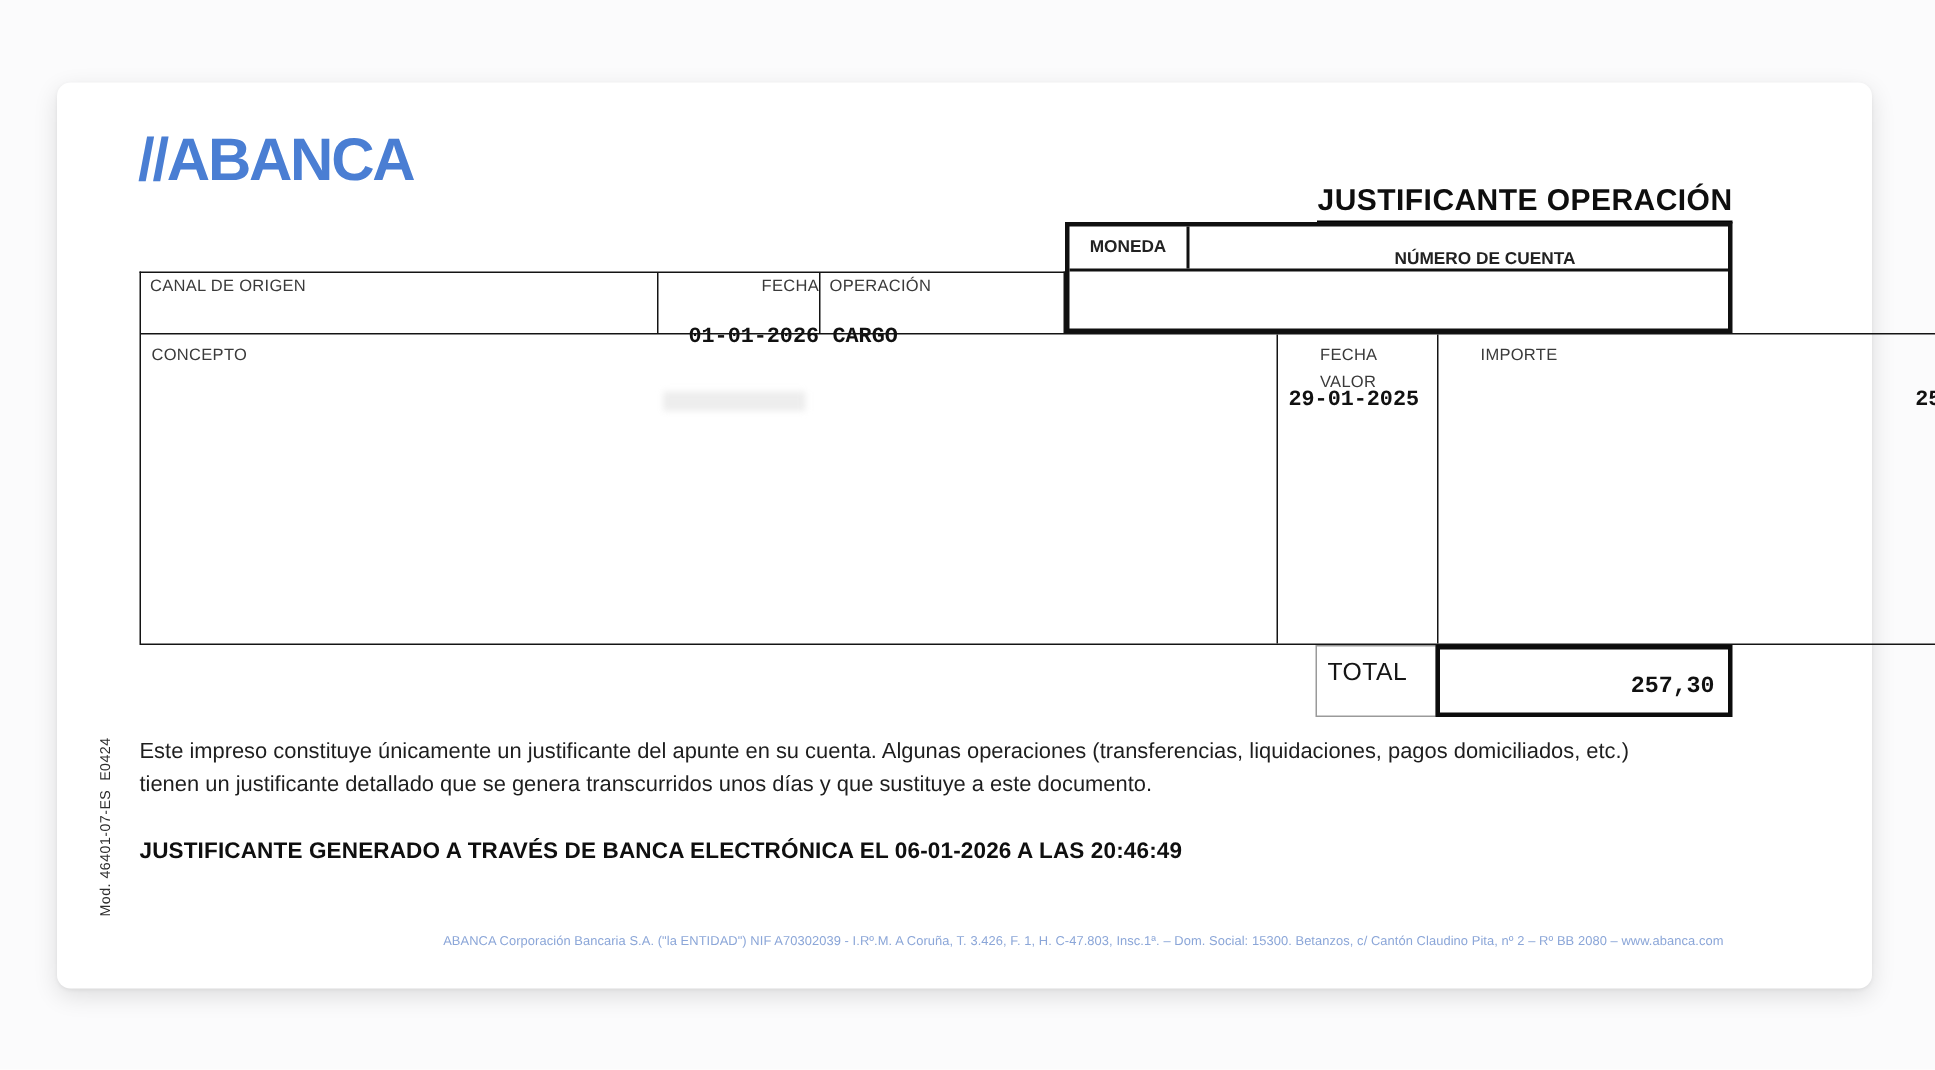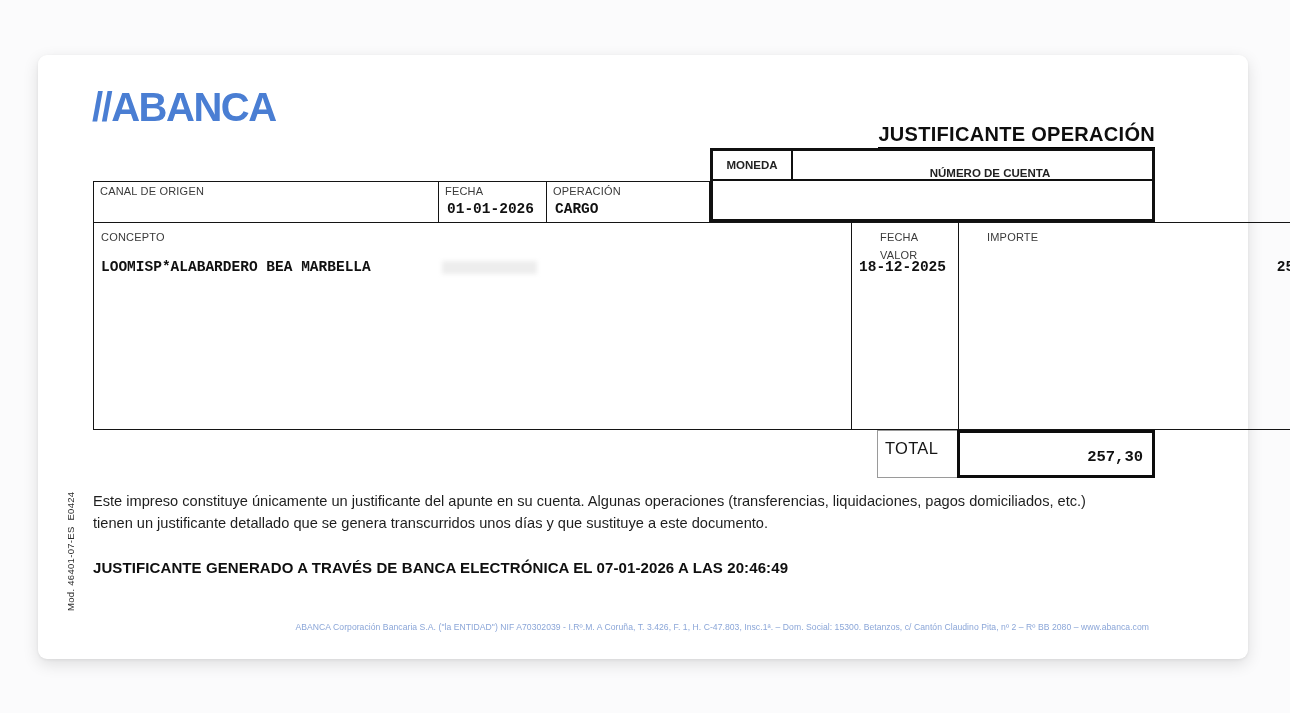--- a/index.html
+++ b/index.html
@@ -50,24 +50,24 @@
 
   
   .origin-box{
     left:55px;top:126px;width:617px;height:41px;
     border:1.5px solid #141414;border-bottom:none;box-sizing:border-box;
     display:flex;
   }
   .origin-col{display:flex;flex-direction:column;box-sizing:border-box;padding:3px 0 0 6px;}
   .origin-col + .origin-col{border-left:1.5px solid #141414;}
   .col-canal{width:344px;}
-  .col-fecha{width:108px;}
+  .col-fecha{width:108px;text-align:right;}
   .col-operacion{flex:1;}
   .field-label{font-size:11px;color:#3a3a3a;letter-spacing:.2px;}
-  .origin-col .mono-val{margin-top:4px;padding-left:2px;}
+  .origin-col .mono-val{margin-top:20px;padding-left:2px;}
 
   
   .detail-box{
     left:55px;top:167px;width:1246px;height:208px;
     border:1.5px solid #141414;box-sizing:border-box;
     display:flex;
   }
   .detail-col{position:relative;box-sizing:border-box;padding:4px 0 0 7px;}
   .detail-col + .detail-col{border-left:1.5px solid #141414;padding-left:28px;}
   .col-concepto{width:757px;}
@@ -147,41 +147,40 @@
     </div>
     <div class="origin-col col-operacion">
       <span class="field-label">OPERACIÓN</span>
       <span class="mono-val">CARGO</span>
     </div>
   </div>
 
   <div class="abs detail-box">
     <div class="detail-col col-concepto">
       <span class="field-label">CONCEPTO</span>
-      <span class="mono-val detail-value">LOOMISP*ALABARDERO BEA MARBELLA</span>
       <span class="concept-redaction"></span>
     </div>
     <div class="detail-col col-fechavalor">
       <span class="field-label">FECHA VALOR</span>
-      <span class="mono-val detail-value">18-12-2025</span>
+      <span class="mono-val detail-value">29-01-2025</span>
     </div>
     <div class="detail-col col-importe">
       <span class="field-label">IMPORTE</span>
       <span class="mono-val detail-value">257,30</span>
     </div>
   </div>
 
   <div class="abs total-label-cell">
     <span>TOTAL</span>
   </div>
   <div class="abs total-amount-box">
     <span class="mono-val">257,30</span>
   </div>
 
   <div class="abs disclaimer">Este impreso constituye únicamente un justificante del apunte en su cuenta. Algunas operaciones (transferencias, liquidaciones, pagos domiciliados, etc.)
 tienen un justificante detallado que se genera transcurridos unos días y que sustituye a este documento.</div>
-  <div class="abs generated-line">JUSTIFICANTE GENERADO A TRAVÉS DE BANCA ELECTRÓNICA EL 07-01-2026 A LAS 20:46:49</div>
+  <div class="abs generated-line">JUSTIFICANTE GENERADO A TRAVÉS DE BANCA ELECTRÓNICA EL 06-01-2026 A LAS 20:46:49</div>
 
   <div class="abs footer-legal">ABANCA Corporación Bancaria S.A. ("la ENTIDAD") NIF A70302039 - I.Rº.M. A Coruña, T. 3.426, F. 1, H. C-47.803, Insc.1ª. – Dom. Social: 15300. Betanzos, c/ Cantón Claudino Pita, nº 2 – Rº BB 2080 – www.abanca.com</div>
 
   <div class="abs form-code">Mod. 46401-07-ES  E0424</div>
 
 </div>
 
 </body></html>

